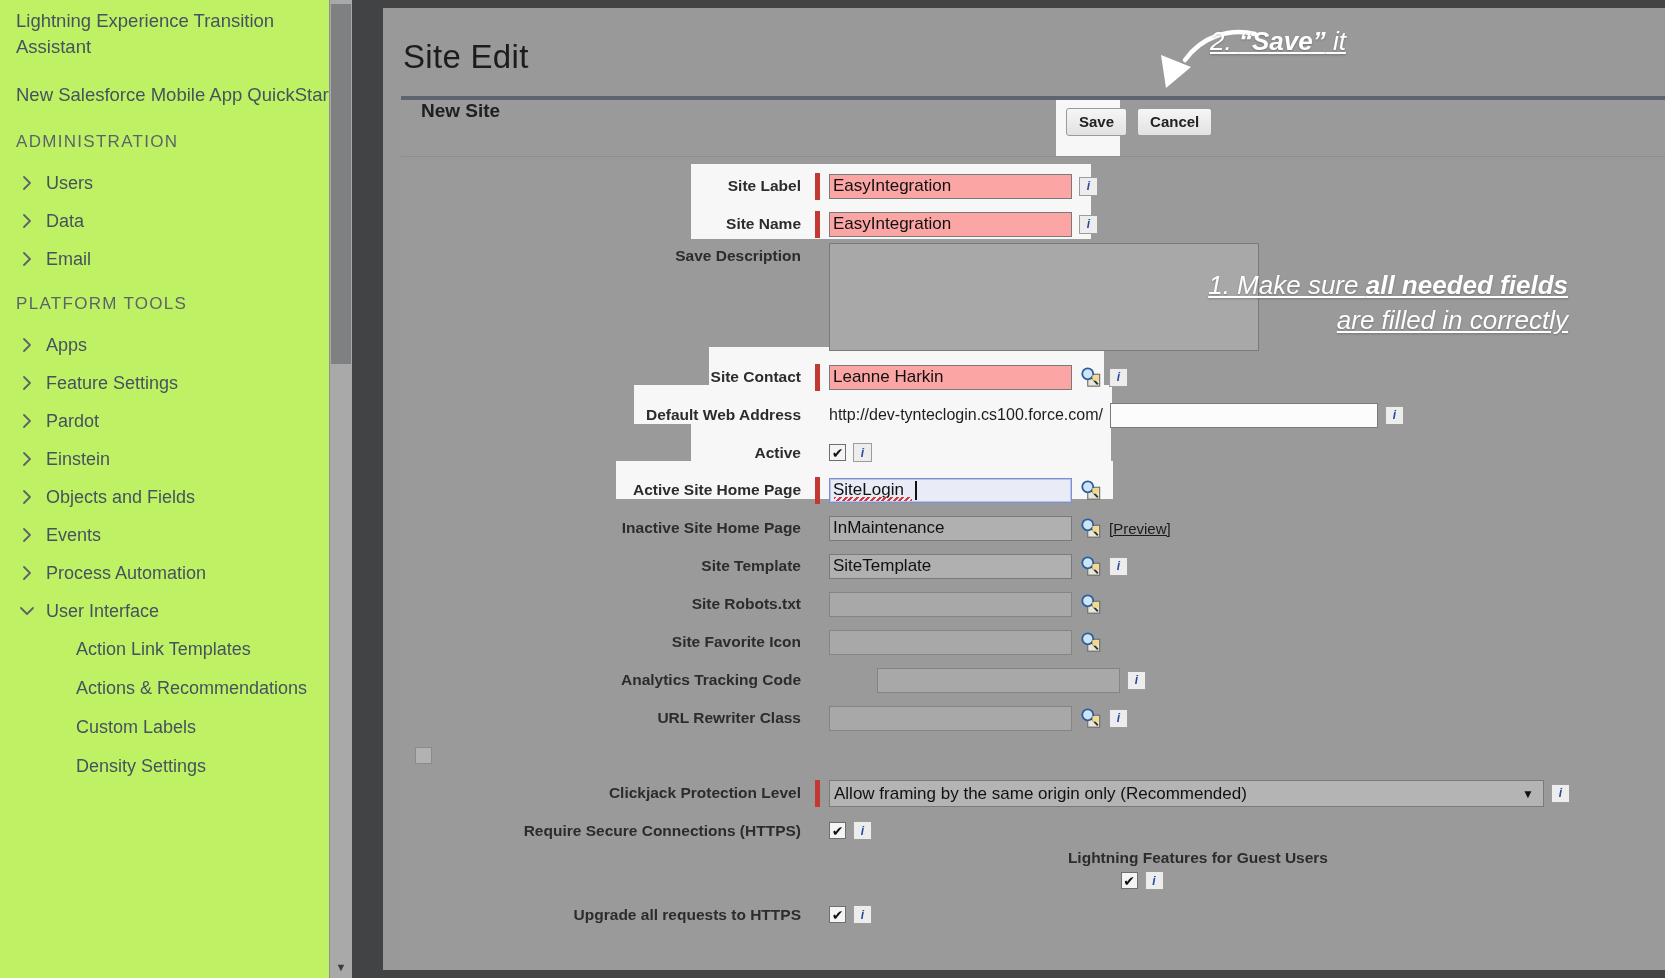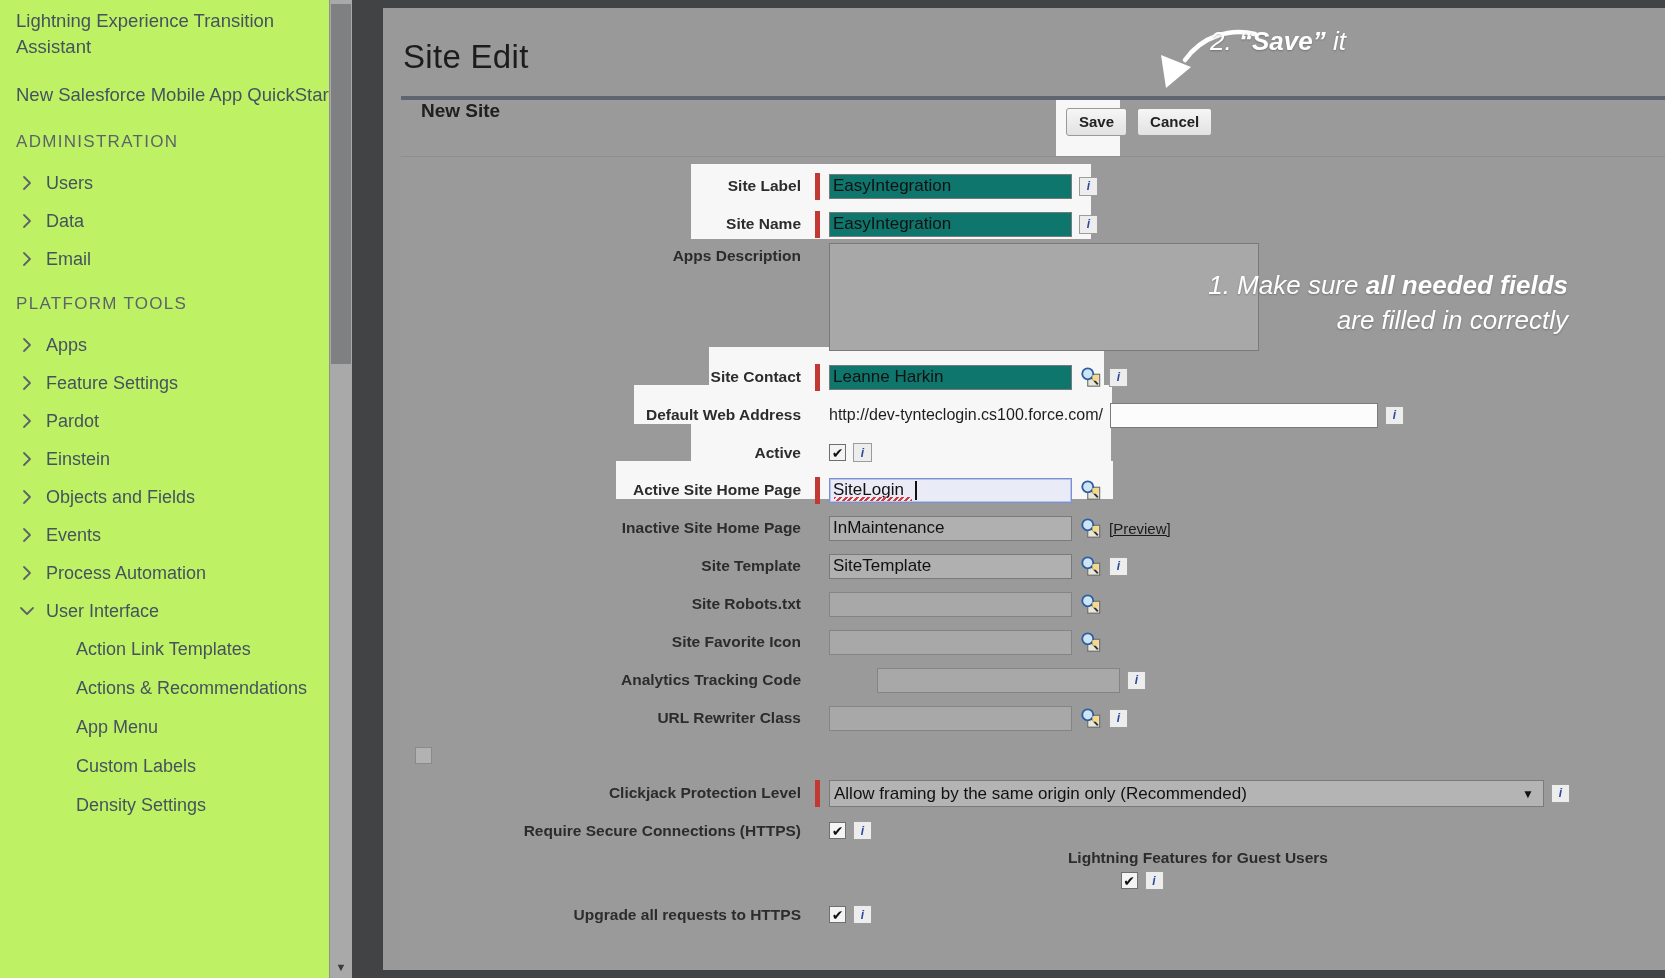--- a/index.html
+++ b/index.html
@@ -100,21 +100,21 @@
   .flabel{
     width:400px;text-align:right;padding-right:14px;
     font-size:15.5px;font-weight:bold;color:#2c2c2c;
     white-space:nowrap;
   }
   .fctl{display:flex;align-items:center;gap:7px;}
   .reqbar{width:5px;height:27px;background:#c23934;flex:0 0 5px;margin-right:2px;}
   .reqspace{width:5px;height:27px;flex:0 0 5px;margin-right:2px;}
   input.tf{
     width:243px;height:25px;box-sizing:border-box;
-    border:1px solid #7a7a7a;background:#0f766e;
+    border:1px solid #7a7a7a;background:#fca5a5;
     font-size:17px;color:#111;padding:1px 3px;
     font-family:"Liberation Sans", sans-serif;
   }
   input.tf.empty{background:#a8a8a8;border:1px solid #848484;}
   input.tf.focused{
     background:#e9ecf7;border:1px solid #7b8fd4;
     box-shadow:0 0 0 1px #b9c4e8 inset;
   }
   .spellwrap{position:relative;display:inline-block;}
   .squig{
@@ -162,20 +162,21 @@
   .previewlink{
     font-size:15px;color:#1b1b1b;text-decoration:underline;cursor:pointer;
   }
   
   .spot{position:absolute;background:#f7f7f7;z-index:1;}
   
   .anno{
     position:absolute;color:#ffffff;font-style:italic;
     font-size:26px;line-height:33px;z-index:20;
     text-shadow:0 1px 2px rgba(0,0,0,.25);
+    text-decoration:underline;
   }
   .anno b{font-weight:bold;font-style:italic;}
   #arrow-svg{position:absolute;left:1130px;top:22px;z-index:20;}
 </style>
 </head>
 <body>
 
 <div id="sidebar">
 
   <div class="sb-link" style="margin-top:4px;">Lightning Experience Transition Assistant</div>
@@ -270,21 +271,20 @@
     <span class="chev">
       <svg width="16" height="14" viewBox="0 0 16 14">
           <path d="M2 4 L8 10 L14 4" stroke="#5c6469" stroke-width="1.8" fill="none" stroke-linecap="round" stroke-linejoin="round"></path>
         </svg>
     </span>
     <span>User Interface</span>
   </div>
 
   <div class="sb-sub">Action Link Templates</div>
   <div class="sb-sub">Actions &amp; Recommendations</div>
-  <div class="sb-sub">App Menu</div>
   <div class="sb-sub">Custom Labels</div>
   <div class="sb-sub">Density Settings</div>
 
   <div id="sb-scrollbar">
     <div id="sb-thumb"></div>
     <div id="sb-arrow">▼</div>
   </div>
 </div>
 
 <div id="frame-dark"></div>
@@ -324,21 +324,21 @@
       <div class="frow" style="height:38px;">
         <div class="flabel">Site Name</div>
         <div class="fctl">
           <span class="reqbar"></span>
           <input class="tf" value="EasyIntegration" style="">
           <span class="icn-i">i</span>
         </div>
       </div>
 
       <div class="frow" style="height:115px;align-items:flex-start;">
-        <div class="flabel" style="padding-top:4px;">Apps Description</div>
+        <div class="flabel" style="padding-top:4px;">Save Description</div>
         <div class="fctl" style="align-items:flex-start;">
           <span class="reqspace"></span>
           <textarea class="ta" style=""></textarea>
         </div>
       </div>
 
       <div class="frow" style="height:38px;">
         <div class="flabel">Site Contact</div>
         <div class="fctl">
           <span class="reqbar"></span>

